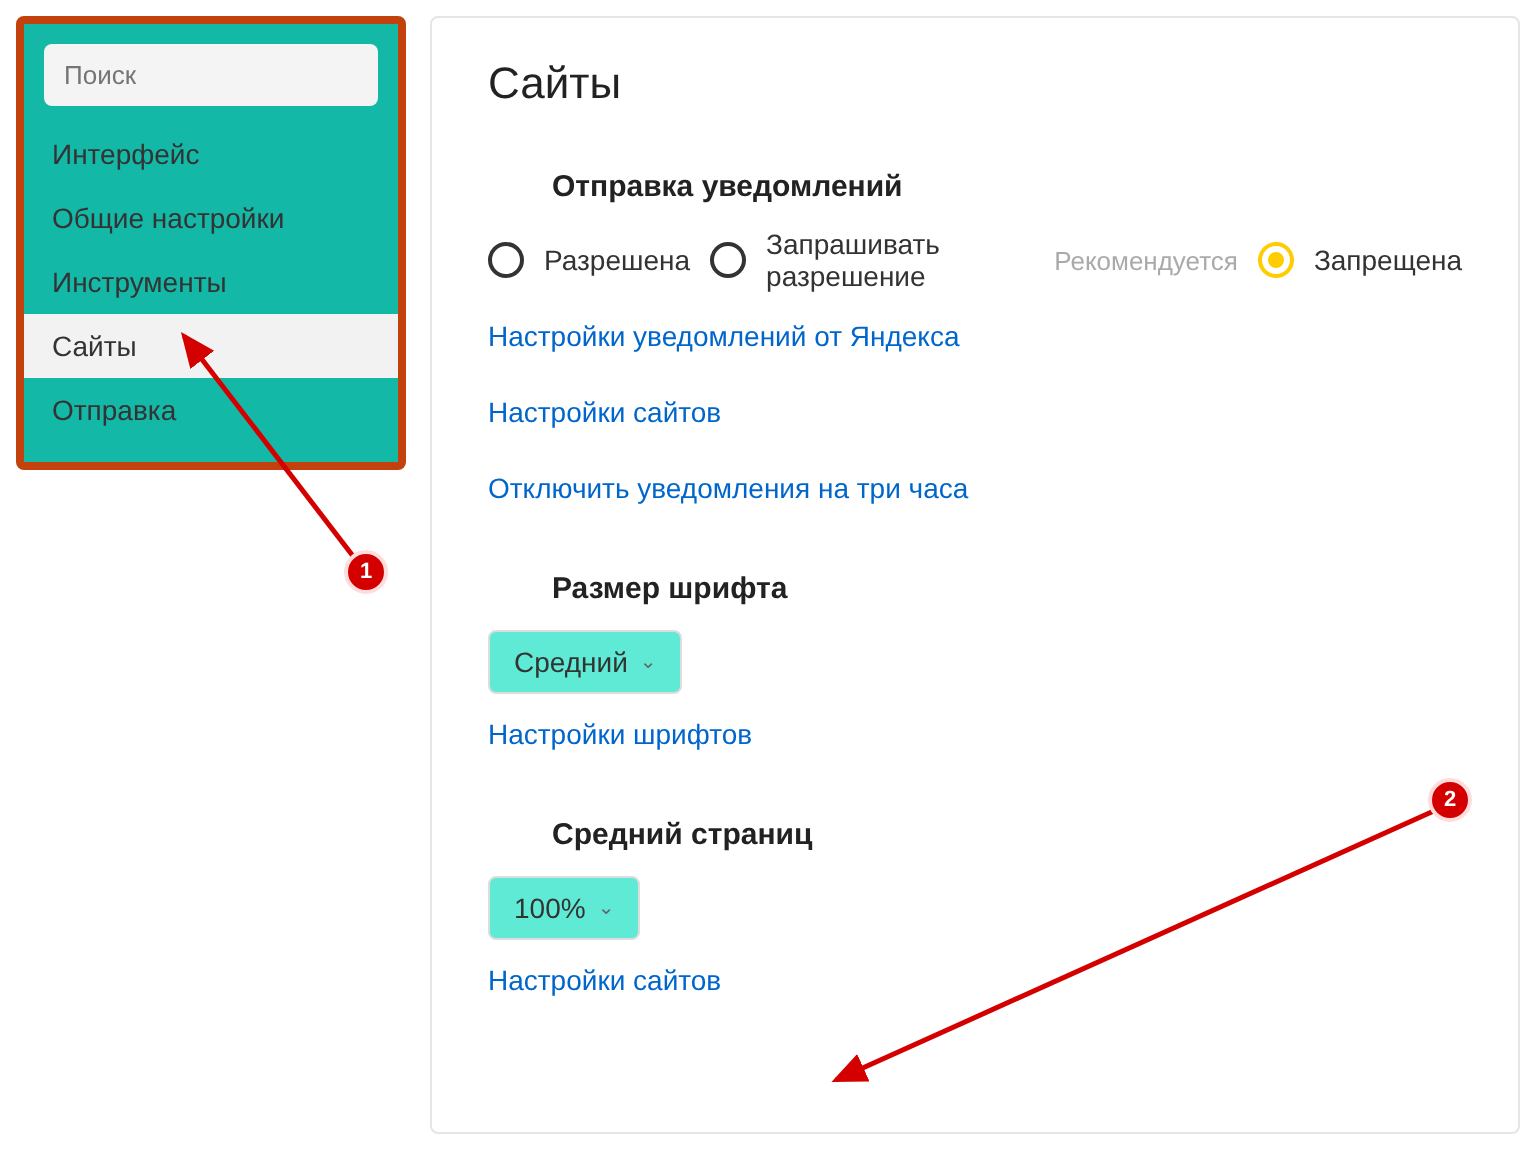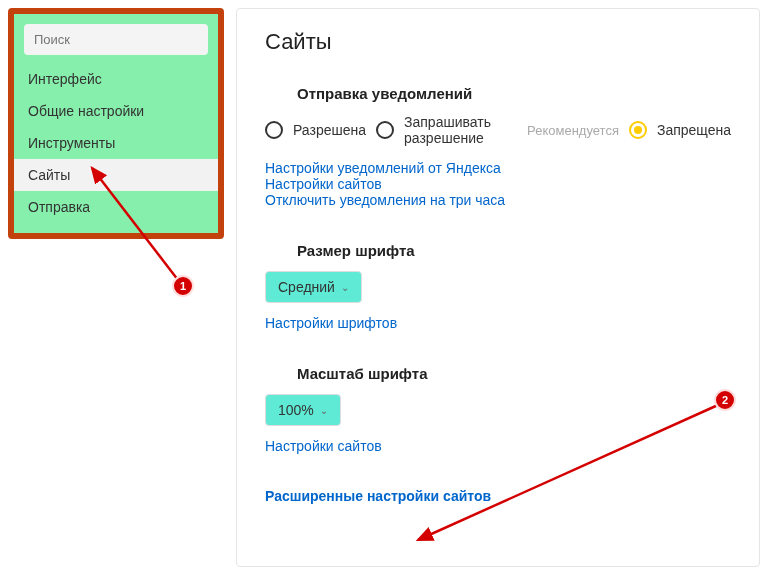--- a/index.html
+++ b/index.html
@@ -13,23 +13,23 @@
       overflow: hidden;
       position: relative;
     }
     .container {
       display: flex;
       padding: 8px;
       gap: 12px;
       height: 100%;
     }
     .sidebar {
-      width: 216px;
-      background: #86efac;
-      border: 6px solid #c2410c;
+      width: 195px;
+      background: #14b8a6;
+      border: 4px solid #c2410c;
       border-radius: 4px;
       padding-top: 6px;
       height: fit-content;
       padding-bottom: 10px;
     }
     .search-box {
       margin: 4px 10px 8px 10px;
     }
     .search-box input {
       width: 100%;
@@ -108,21 +108,21 @@
       color: #333;
     }
     .radio-hint {
       font-size: 13px;
       color: #aaa;
       margin-left: 6px;
     }
     .link-list {
       display: flex;
       flex-direction: column;
-      gap: 0;
+      gap: 22px;
     }
     .text-link {
       color: #0066cc;
       font-size: 14px;
       cursor: pointer;
       text-decoration: none;
     }
     .section {
       margin-bottom: 34px;
     }
@@ -218,33 +218,30 @@
       <button class="dropdown-btn">
         <span>Средний</span>
         <span class="chevron">⌄</span>
       </button>
       <div>
         <a class="text-link">Настройки шрифтов</a>
       </div>
     </div>
 
     <div class="section">
-      <div class="section-title">Масштаб шрифта</div>
+      <div class="section-title">Средний страниц</div>
       <button class="dropdown-btn">
         <span>100%</span>
         <span class="chevron">⌄</span>
       </button>
       <div>
         <a class="text-link">Настройки сайтов</a>
       </div>
     </div>
 
-    <div>
-      <a class="advanced-link">Расширенные настройки сайтов</a>
-    </div>
   </div>
 </div>
 
 <svg class="annotation-svg">
   <defs>
     <marker id="arrowhead" markerWidth="8" markerHeight="8" refX="6" refY="3" orient="auto">
       <polygon points="0 0, 7 3, 0 6" fill="#d40000"></polygon>
     </marker>
   </defs>
 

